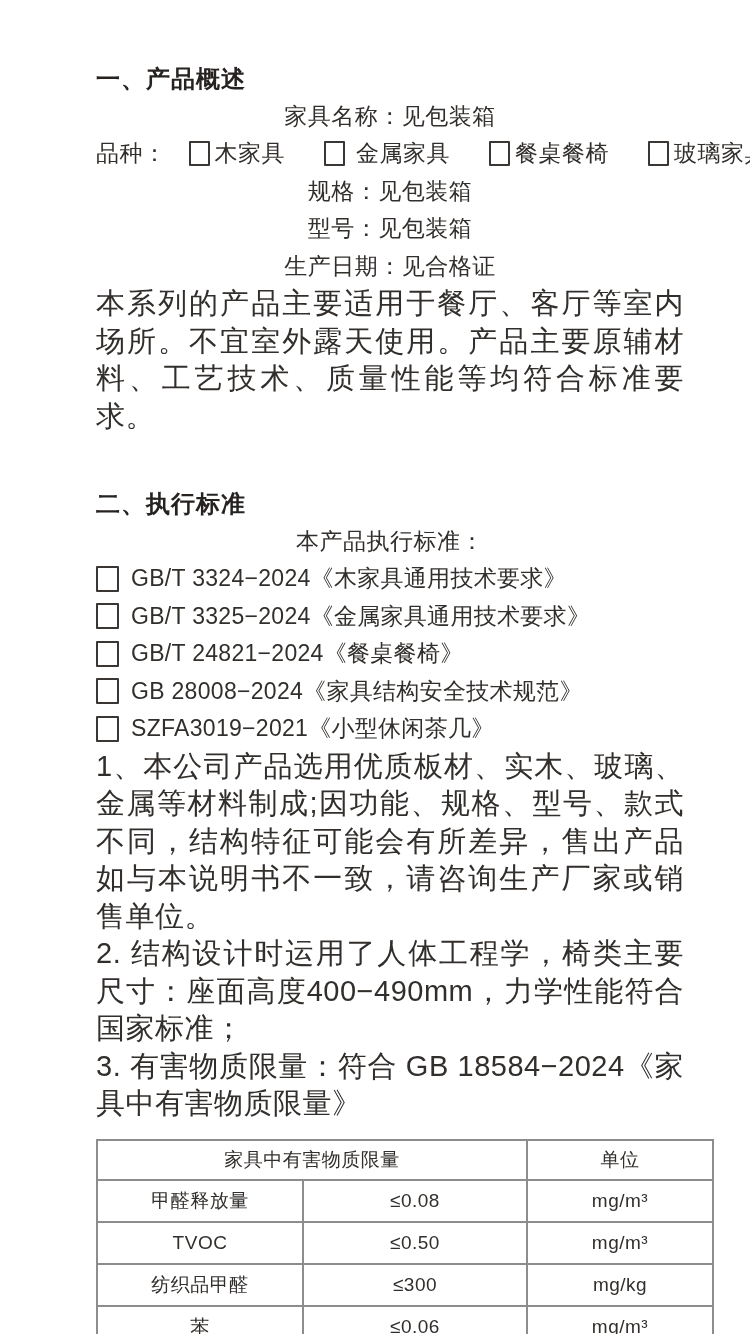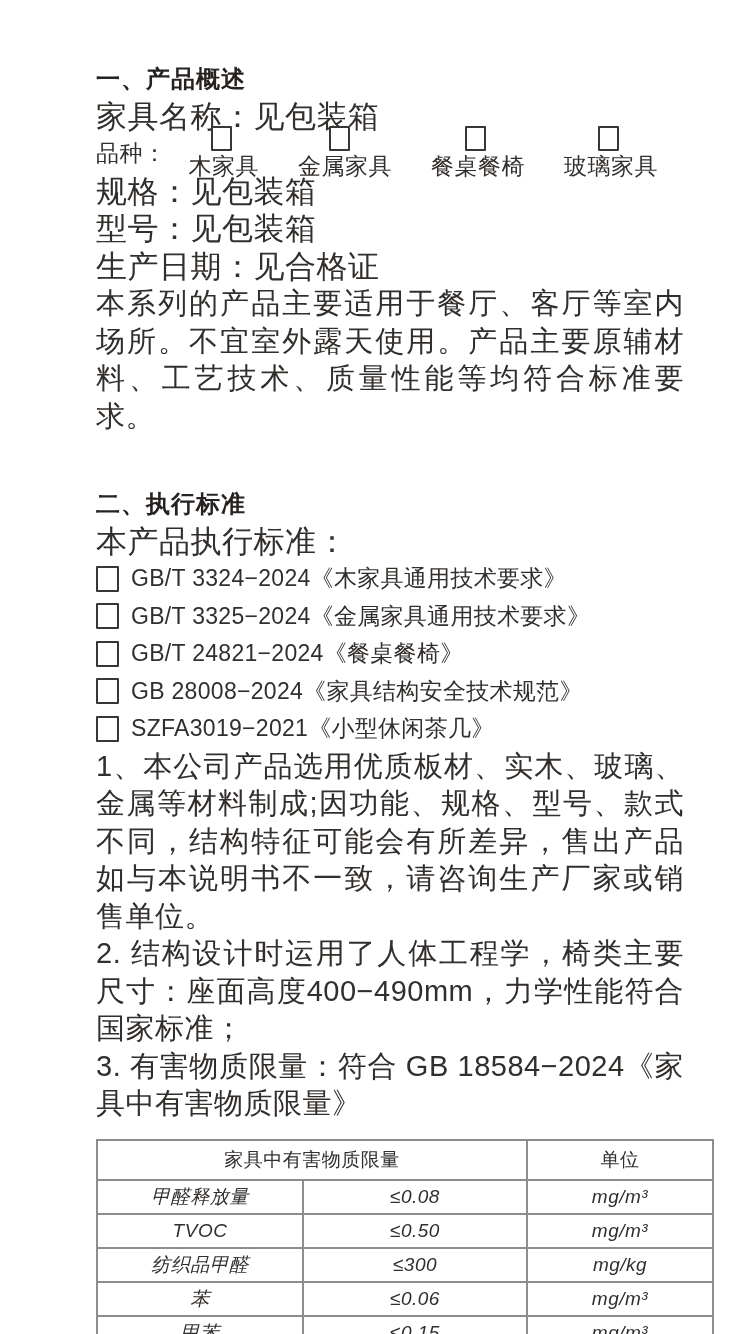--- a/index.html
+++ b/index.html
@@ -14,24 +14,25 @@
   .page { padding: 60px 66px 0 68px; margin-left: 28px; }
 
   .h2 {
     font-size: 24px;
     font-weight: 700;
     line-height: 37.5px;
     color: #262220;
     letter-spacing: 1px;
   }
   .line {
-    font-size: 31px;
+    font-size: 23px;
     line-height: 37.5px;
     letter-spacing: 0.5px;
     white-space: nowrap;
+    text-align: center;
   }
   .para {
     font-size: 29px;
     line-height: 37.5px;
     letter-spacing: 0.5px;
     text-align: justify;
   }
 
   
   .cbx {
@@ -46,21 +47,21 @@
   
   .variety-row {
     display: flex;
     align-items: center;
     height: 37.5px;
     font-size: 23px;
     letter-spacing: 0.5px;
     white-space: nowrap;
     gap: 22px;
   }
-  .variety-opt { display: inline-flex; align-items: center; flex-direction: column; }
+  .variety-opt { display: inline-flex; align-items: center; }
   .variety-opt .cbx { width: 21px; height: 25px; margin-right: 5px; }
   .variety-opt + .variety-opt { margin-left: 17px; }
   .variety-opt.wide-gap .cbx { margin-right: 11px; }
 
   
   .std-item {
     display: flex;
     align-items: center;
     height: 37.5px;
     font-size: 23px;
@@ -81,21 +82,21 @@
   table.limits th, table.limits td {
     border: 2px solid #8d8d8d;
     text-align: center;
     vertical-align: middle;
     font-size: 19px;
     font-weight: 400;
     letter-spacing: 0.5px;
     height: 40px;
     padding: 0 4px;
   }
-  table.limits td { height: 34px; font-style: italic; }
+  table.limits td { height: 42px; }
   col.c1 { width: 206px; }
   col.c2 { width: 224px; }
   col.c3 { width: 186px; }
   .unit-cell { font-size: 22px; }
 
   .footer {
     margin-top: 24px;
     font-size: 29px;
     color: #2c2825;
     letter-spacing: 1px;

